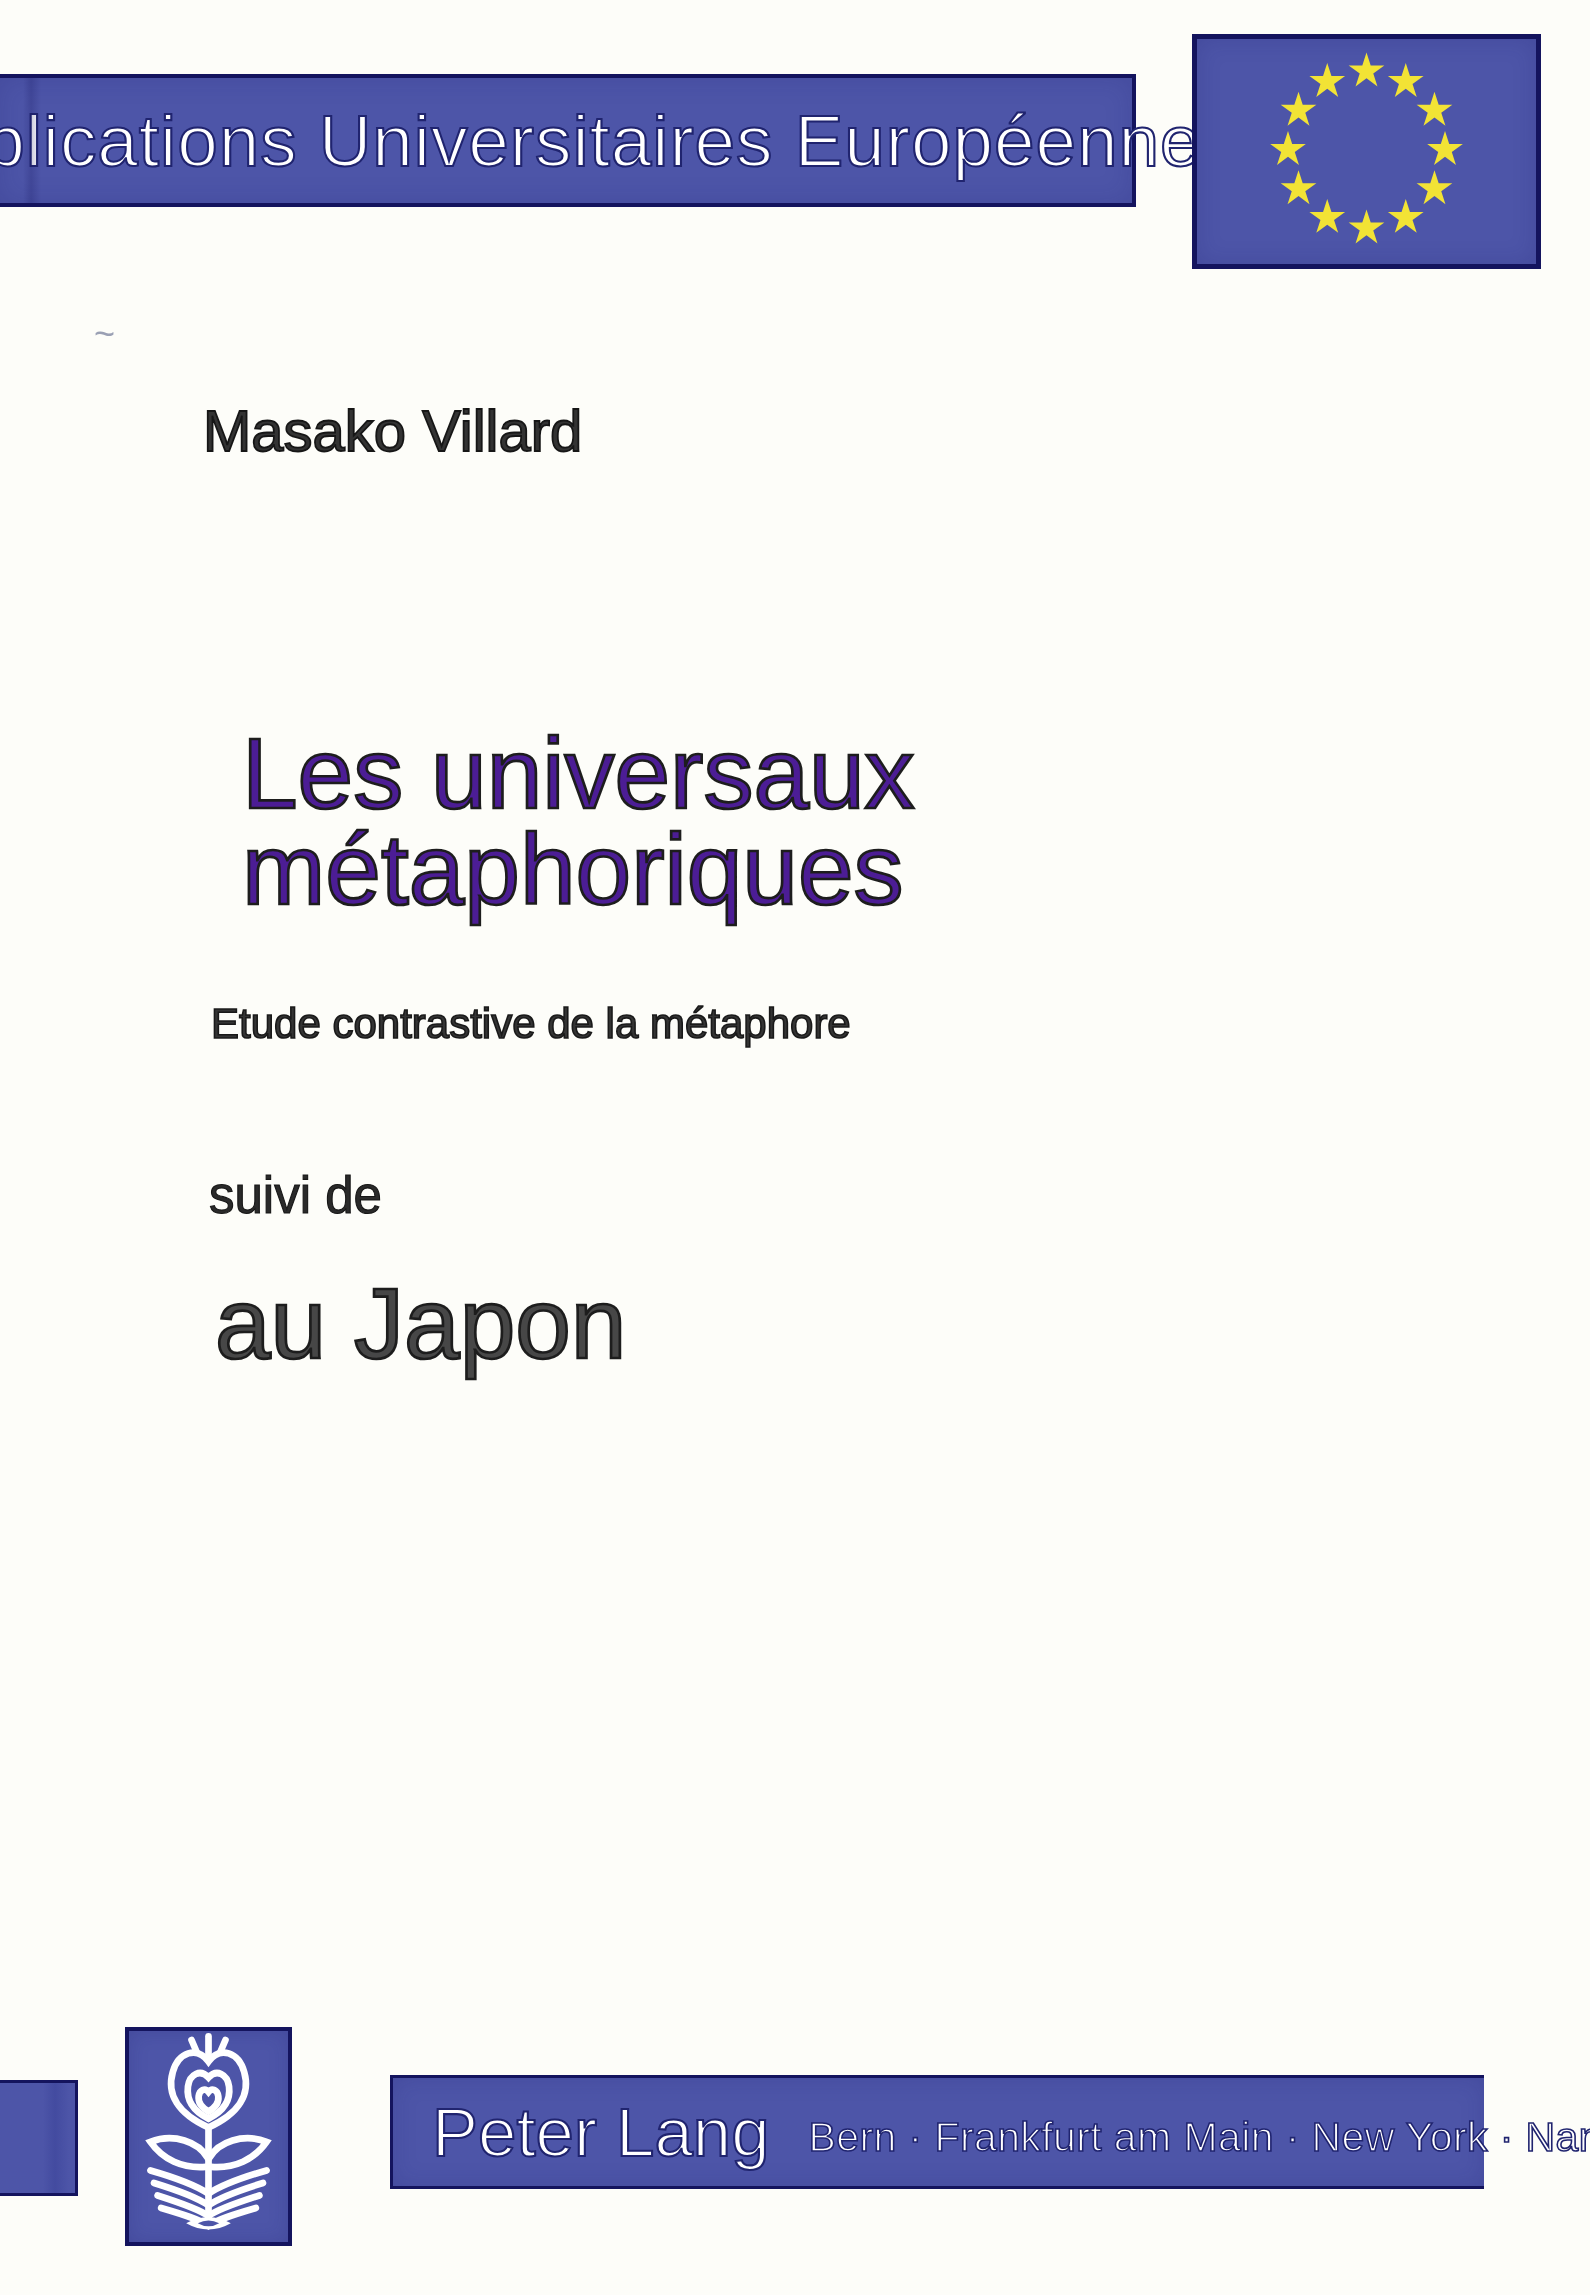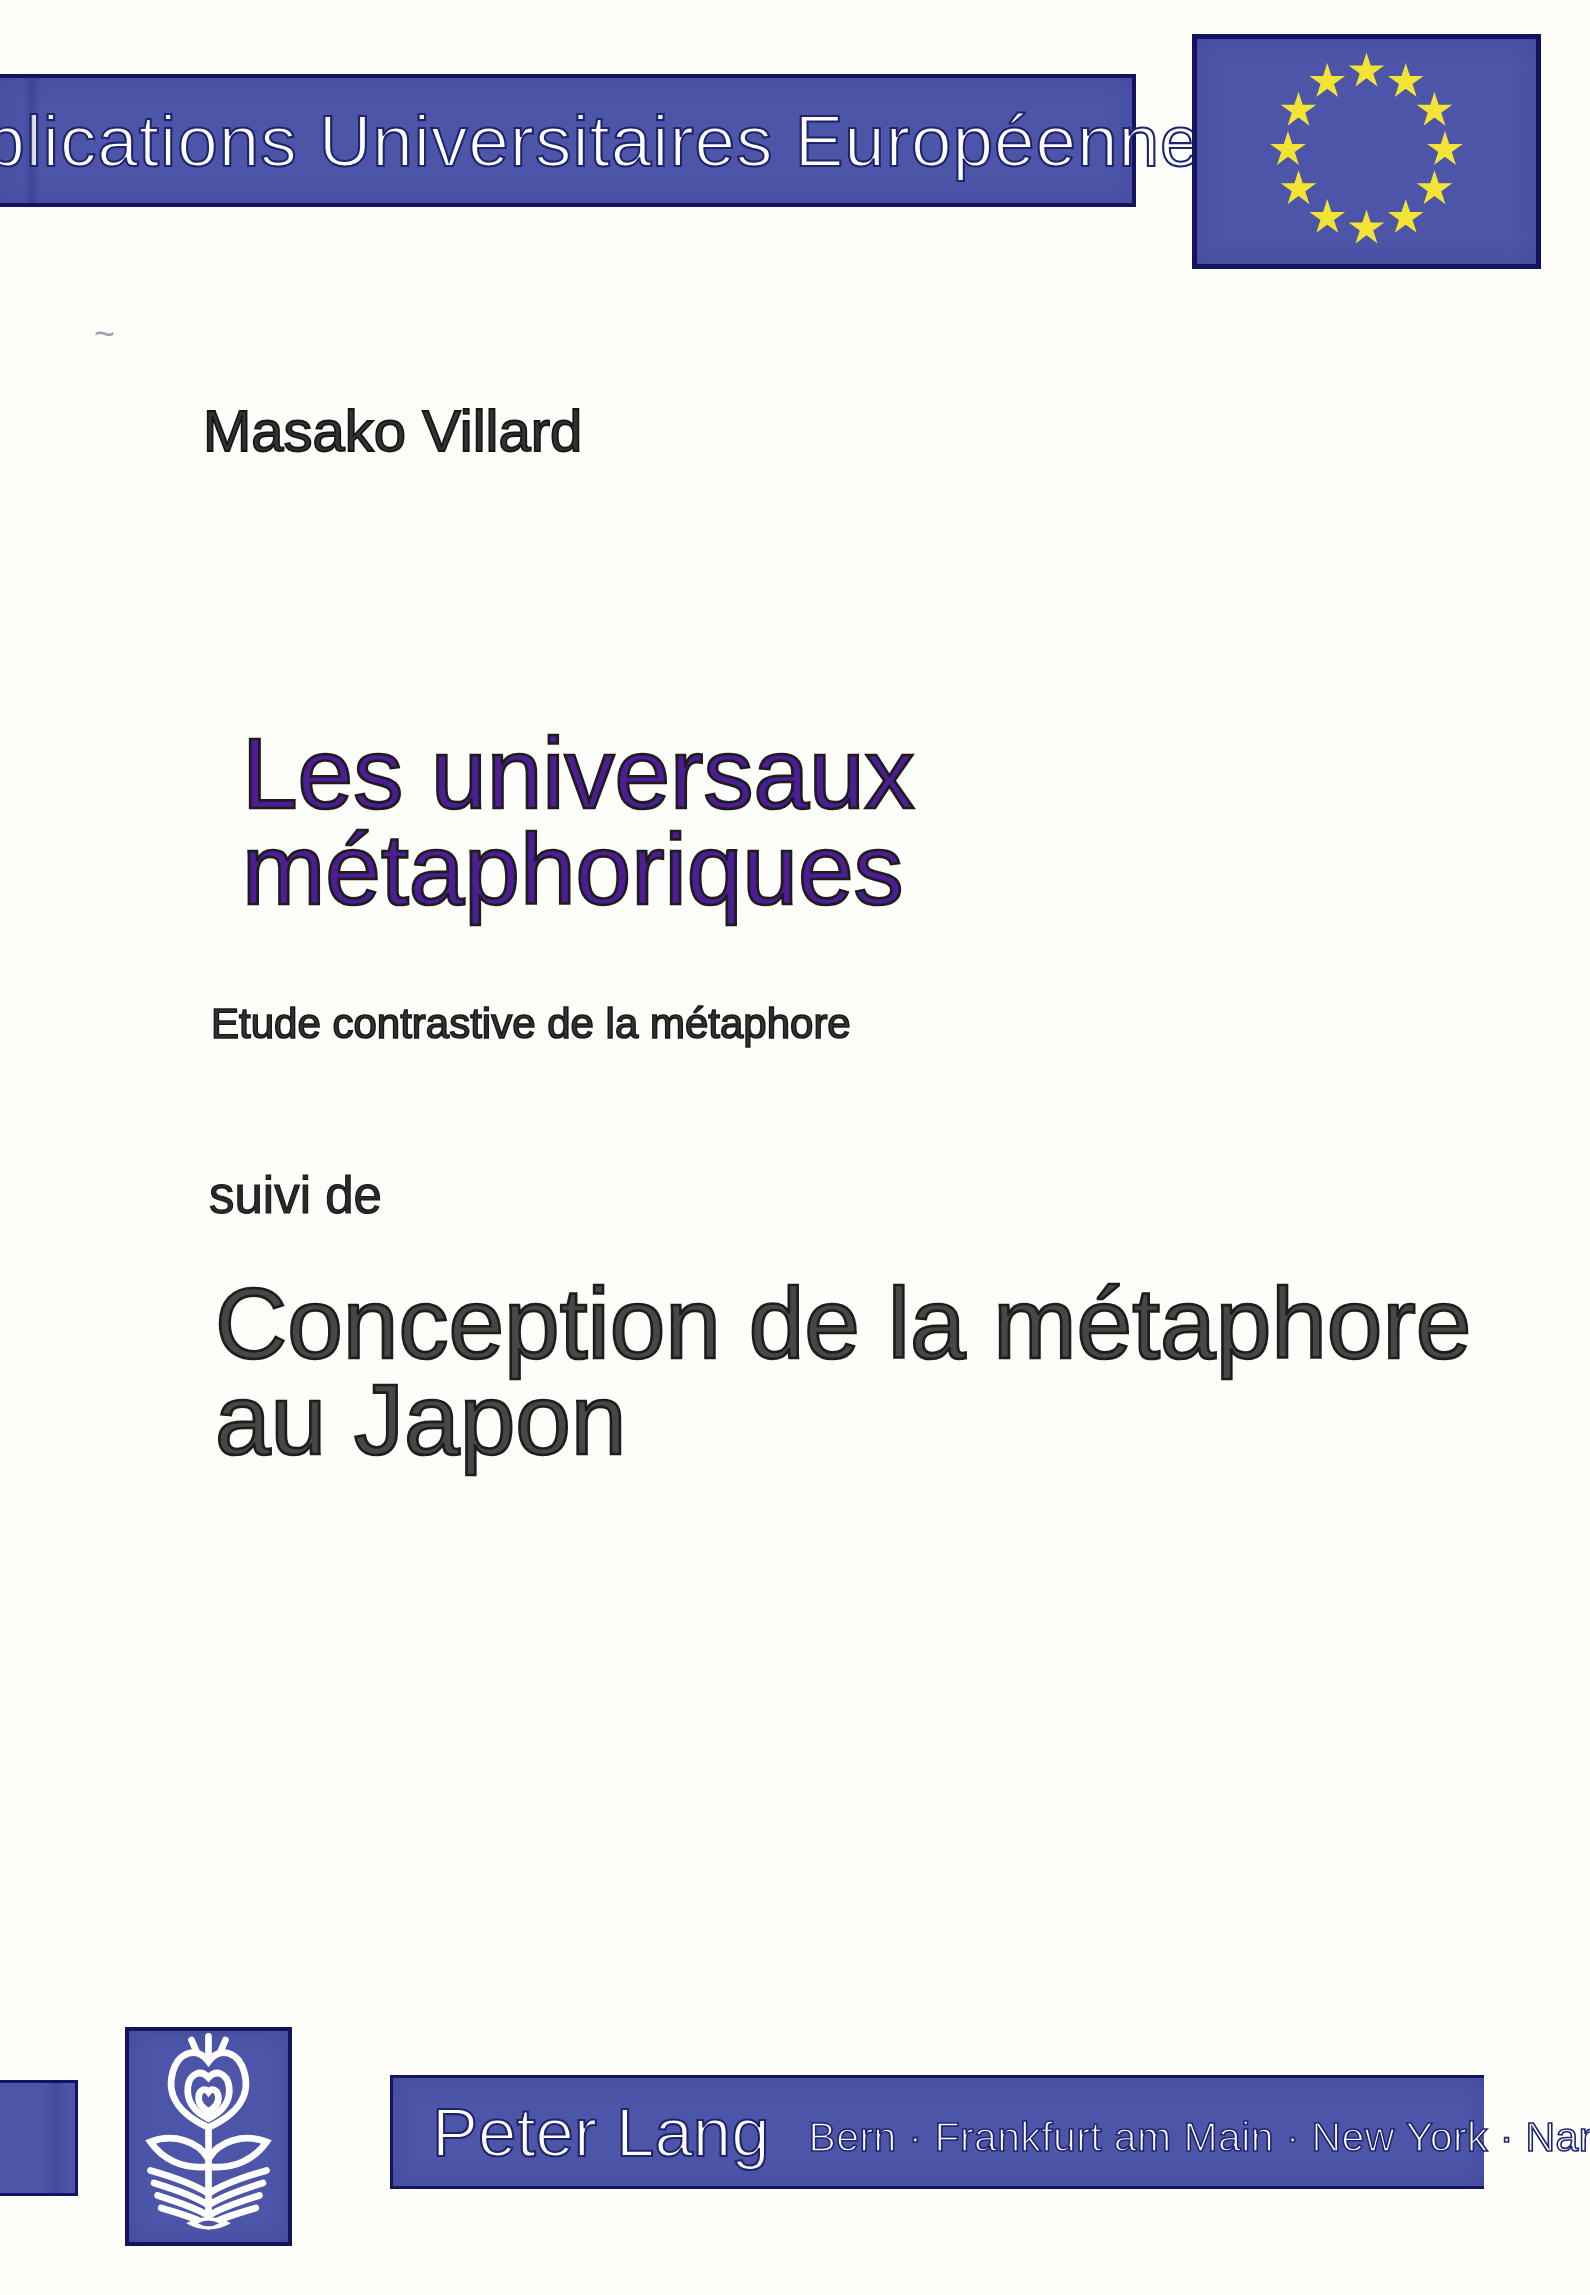--- a/index.html
+++ b/index.html
@@ -171,21 +171,20 @@
     <div>métaphoriques</div>
   </div>
 
   <div class="subtitle">
     <div>Etude contrastive de la métaphore</div>
   </div>
 
   <div class="connector">suivi de</div>
 
   <div class="secondary-title">
-    <div>Conception de la métaphore</div>
     <div>au Japon</div>
   </div>
 
   <div class="left-strip"></div>
 
   <div class="logo-box">
     <svg viewBox="0 0 178 236">
       <g stroke="#ffffff" stroke-width="7.5" fill="none" stroke-linecap="round">
         <path d="M89 26 L89 6"></path>
         <path d="M76 24 L70 10"></path>

